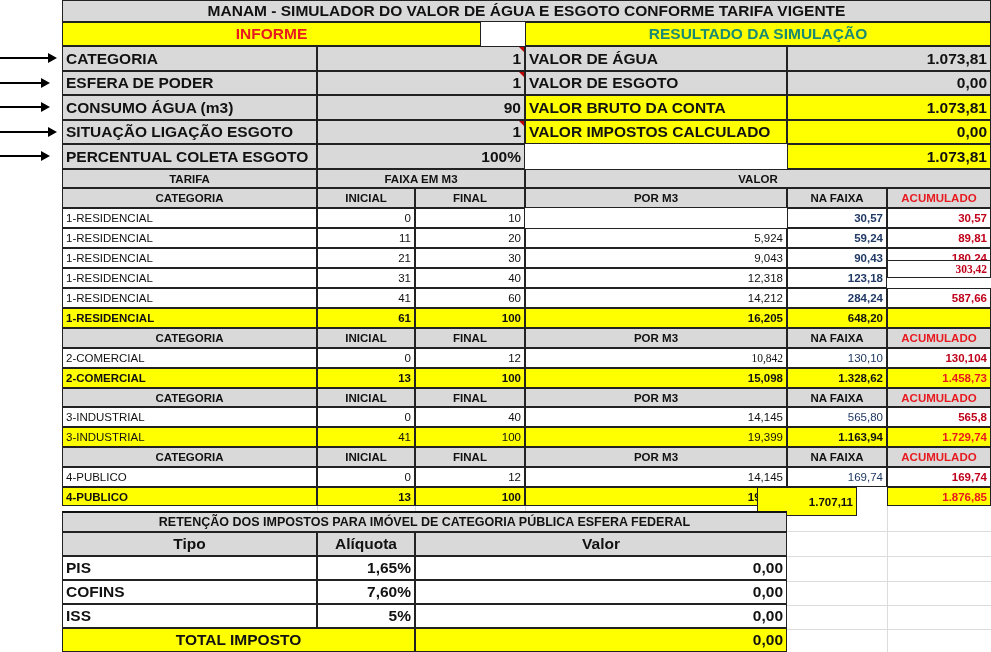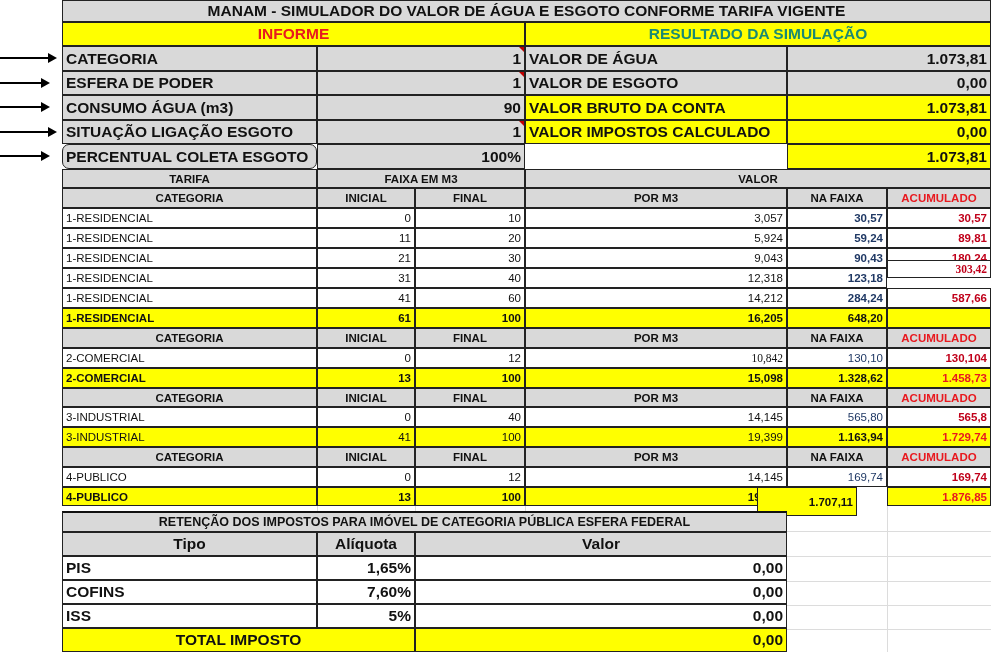--- a/index.html
+++ b/index.html
@@ -32,32 +32,32 @@
 <div class="sheet">
 
   <div class="arrow" style="top:57px;width:55px;"></div>
   <div class="arrow" style="top:82px;width:48px;"></div>
   <div class="arrow" style="top:106px;width:48px;"></div>
   <div class="arrow" style="top:131px;width:55px;"></div>
   <div class="arrow" style="top:155px;width:48px;"></div>
 
   <div class="cell bd gray center b big" style="left:62px;top:0;width:929px;height:22px;">MANAM - SIMULADOR DO VALOR DE ÁGUA E ESGOTO CONFORME TARIFA VIGENTE</div>
 
-  <div class="cell bd yellow center b big red" style="left:62px;top:22px;width:463px;height:24px;">INFORME</div>
+  <div class="cell bd yellow center b big red" style="left:62px;top:22px;width:419px;height:24px;">INFORME</div>
   <div class="cell bd yellow center b big teal" style="left:525px;top:22px;width:466px;height:24px;">RESULTADO DA SIMULAÇÃO</div>
 
   <div class="cell bd gray left b big" style="left:62px;top:46px;width:255px;height:25px;">CATEGORIA</div>
   <div class="cell bd gray right b big note" style="left:317px;top:46px;width:208px;height:25px;">1</div>
   <div class="cell bd gray left b big" style="left:62px;top:71px;width:255px;height:24px;">ESFERA DE PODER</div>
   <div class="cell bd gray right b big note" style="left:317px;top:71px;width:208px;height:24px;">1</div>
   <div class="cell bd gray left b big" style="left:62px;top:95px;width:255px;height:25px;">CONSUMO ÁGUA (m3)</div>
   <div class="cell bd gray right b big" style="left:317px;top:95px;width:208px;height:25px;">90</div>
   <div class="cell bd gray left b big" style="left:62px;top:120px;width:255px;height:24px;">SITUAÇÃO LIGAÇÃO ESGOTO</div>
   <div class="cell bd gray right b big note" style="left:317px;top:120px;width:208px;height:24px;">1</div>
-  <div class="cell bd gray left b big" style="left:62px;top:144px;width:255px;height:25px;border-radius:7px;">PERCENTUAL COLETA ESGOTO</div>
+  <div class="cell bd gray left b big" style="left:62px;top:144px;width:255px;height:25px;">PERCENTUAL COLETA ESGOTO</div>
   <div class="cell bd gray right b big" style="left:317px;top:144px;width:208px;height:25px;">100%</div>
 
   <div class="cell bd gray left b big" style="left:525px;top:46px;width:262px;height:25px;">VALOR DE ÁGUA</div>
   <div class="cell bd gray right b big" style="left:787px;top:46px;width:204px;height:25px;">1.073,81</div>
   <div class="cell bd gray left b big" style="left:525px;top:71px;width:262px;height:24px;">VALOR DE ESGOTO</div>
   <div class="cell bd gray right b big" style="left:787px;top:71px;width:204px;height:24px;">0,00</div>
   <div class="cell bd yellow left b big" style="left:525px;top:95px;width:262px;height:25px;">VALOR  BRUTO DA CONTA</div>
   <div class="cell bd yellow right b big" style="left:787px;top:95px;width:204px;height:25px;">1.073,81</div>
   <div class="cell bd yellow left b big" style="left:525px;top:120px;width:262px;height:24px;">VALOR IMPOSTOS CALCULADO</div>
   <div class="cell bd yellow right b big" style="left:787px;top:120px;width:204px;height:24px;">0,00</div>
@@ -70,21 +70,20 @@
   <div class="cell bd gray center b sm" style="left:62px;top:188px;width:255px;height:20px;">CATEGORIA</div>
   <div class="cell bd gray center b sm" style="left:317px;top:188px;width:98px;height:20px;">INICIAL</div>
   <div class="cell bd gray center b sm" style="left:415px;top:188px;width:110px;height:20px;">FINAL</div>
   <div class="cell bd gray center b sm" style="left:525px;top:188px;width:262px;height:20px;">POR M3</div>
   <div class="cell bd gray center b sm" style="left:787px;top:188px;width:100px;height:20px;">NA FAIXA</div>
   <div class="cell bd gray center b sm red" style="left:887px;top:188px;width:104px;height:20px;">ACUMULADO</div>
 
   <div class="cell bd white left sm" style="left:62px;top:208px;width:255px;height:20px;">1-RESIDENCIAL</div>
   <div class="cell bd white right sm" style="left:317px;top:208px;width:98px;height:20px;">0</div>
   <div class="cell bd white right sm" style="left:415px;top:208px;width:110px;height:20px;">10</div>
-  <div class="cell bd white right sm" style="left:525px;top:208px;width:262px;height:20px;">3,057</div>
   <div class="cell bd white right sm b navy" style="left:787px;top:208px;width:100px;height:20px;">30,57</div>
   <div class="cell bd white right sm b darkred" style="left:887px;top:208px;width:104px;height:20px;">30,57</div>
 
   <div class="cell bd white left sm" style="left:62px;top:228px;width:255px;height:20px;">1-RESIDENCIAL</div>
   <div class="cell bd white right sm" style="left:317px;top:228px;width:98px;height:20px;">11</div>
   <div class="cell bd white right sm" style="left:415px;top:228px;width:110px;height:20px;">20</div>
   <div class="cell bd white right sm" style="left:525px;top:228px;width:262px;height:20px;">5,924</div>
   <div class="cell bd white right sm b navy" style="left:787px;top:228px;width:100px;height:20px;">59,24</div>
   <div class="cell bd white right sm b darkred" style="left:887px;top:228px;width:104px;height:20px;">89,81</div>
 

